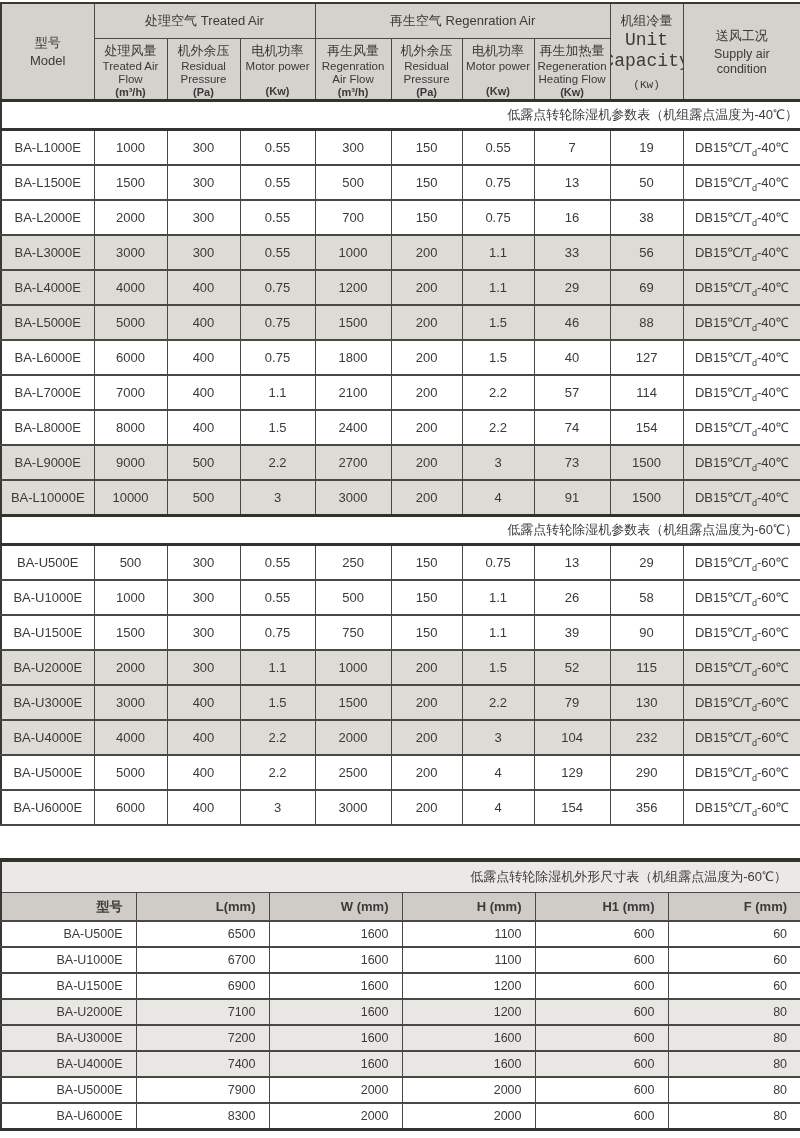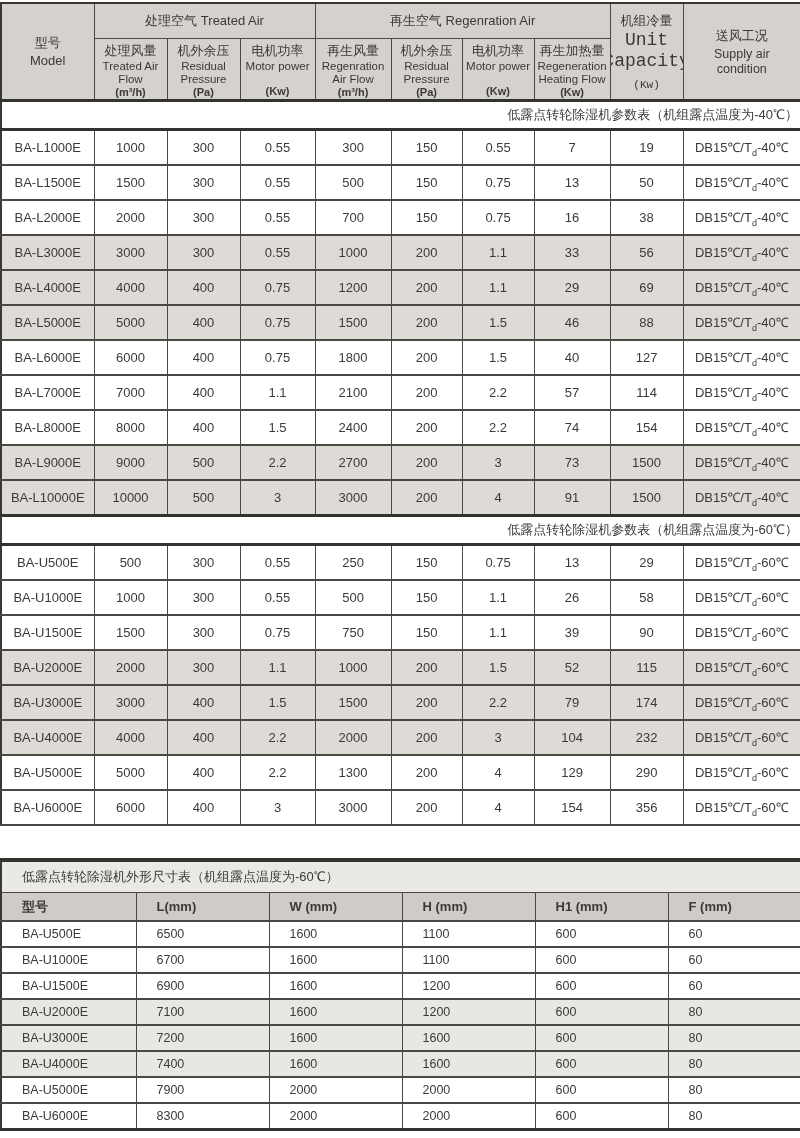--- a/index.html
+++ b/index.html
@@ -41,22 +41,22 @@
     border-top:3px solid #34322f !important;
     border-bottom:3px solid #34322f !important;
     border-left:none; border-right:none;text-align:right;
   }
 
   .gap { height:32px; }
 
   
   .dtable { border:2px solid #3a3835; border-top:4px solid #34322f; border-bottom:3px solid #34322f; }
   .dtable th, .dtable td {
-    border:1px solid #4a4845; text-align:left; vertical-align:middle;
-    padding:0 20px; overflow:hidden;
+    border:1px solid #4a4845; text-align:right; vertical-align:middle;
+    padding:0 13px; overflow:hidden;
   }
   .dtable .title-row td { height:30px; background:#ebe9e6; font-size:13px; }
   .dtable .colh-row th { height:27px; background:#cfcbc6; font-size:13px; font-weight:bold; }
   .dtable tbody td {
     height:24px; font-size:12.5px;
     border-top-width:2px; border-bottom-width:2px; background:#fff;
   }
   .dtable tbody tr.shaded td { background:#e9e7e4; }
 </style>
 </head>
@@ -354,41 +354,41 @@
         </tr>
         <tr class="shaded">
           <td>BA-U3000E</td>
           <td>3000</td>
           <td>400</td>
           <td>1.5</td>
           <td>1500</td>
           <td>200</td>
           <td>2.2</td>
           <td>79</td>
-          <td>174</td>
+          <td>130</td>
           <td class="supply"><span>DB15℃/T</span><sub>d</sub><span>-60℃</span></td>
         </tr>
         <tr class="shaded">
           <td>BA-U4000E</td>
           <td>4000</td>
           <td>400</td>
           <td>2.2</td>
           <td>2000</td>
           <td>200</td>
           <td>3</td>
           <td>104</td>
           <td>232</td>
           <td class="supply"><span>DB15℃/T</span><sub>d</sub><span>-60℃</span></td>
         </tr>
         <tr>
           <td>BA-U5000E</td>
           <td>5000</td>
           <td>400</td>
           <td>2.2</td>
-          <td>1300</td>
+          <td>2500</td>
           <td>200</td>
           <td>4</td>
           <td>129</td>
           <td>290</td>
           <td class="supply"><span>DB15℃/T</span><sub>d</sub><span>-60℃</span></td>
         </tr>
         <tr>
           <td>BA-U6000E</td>
           <td>6000</td>
           <td>400</td>

